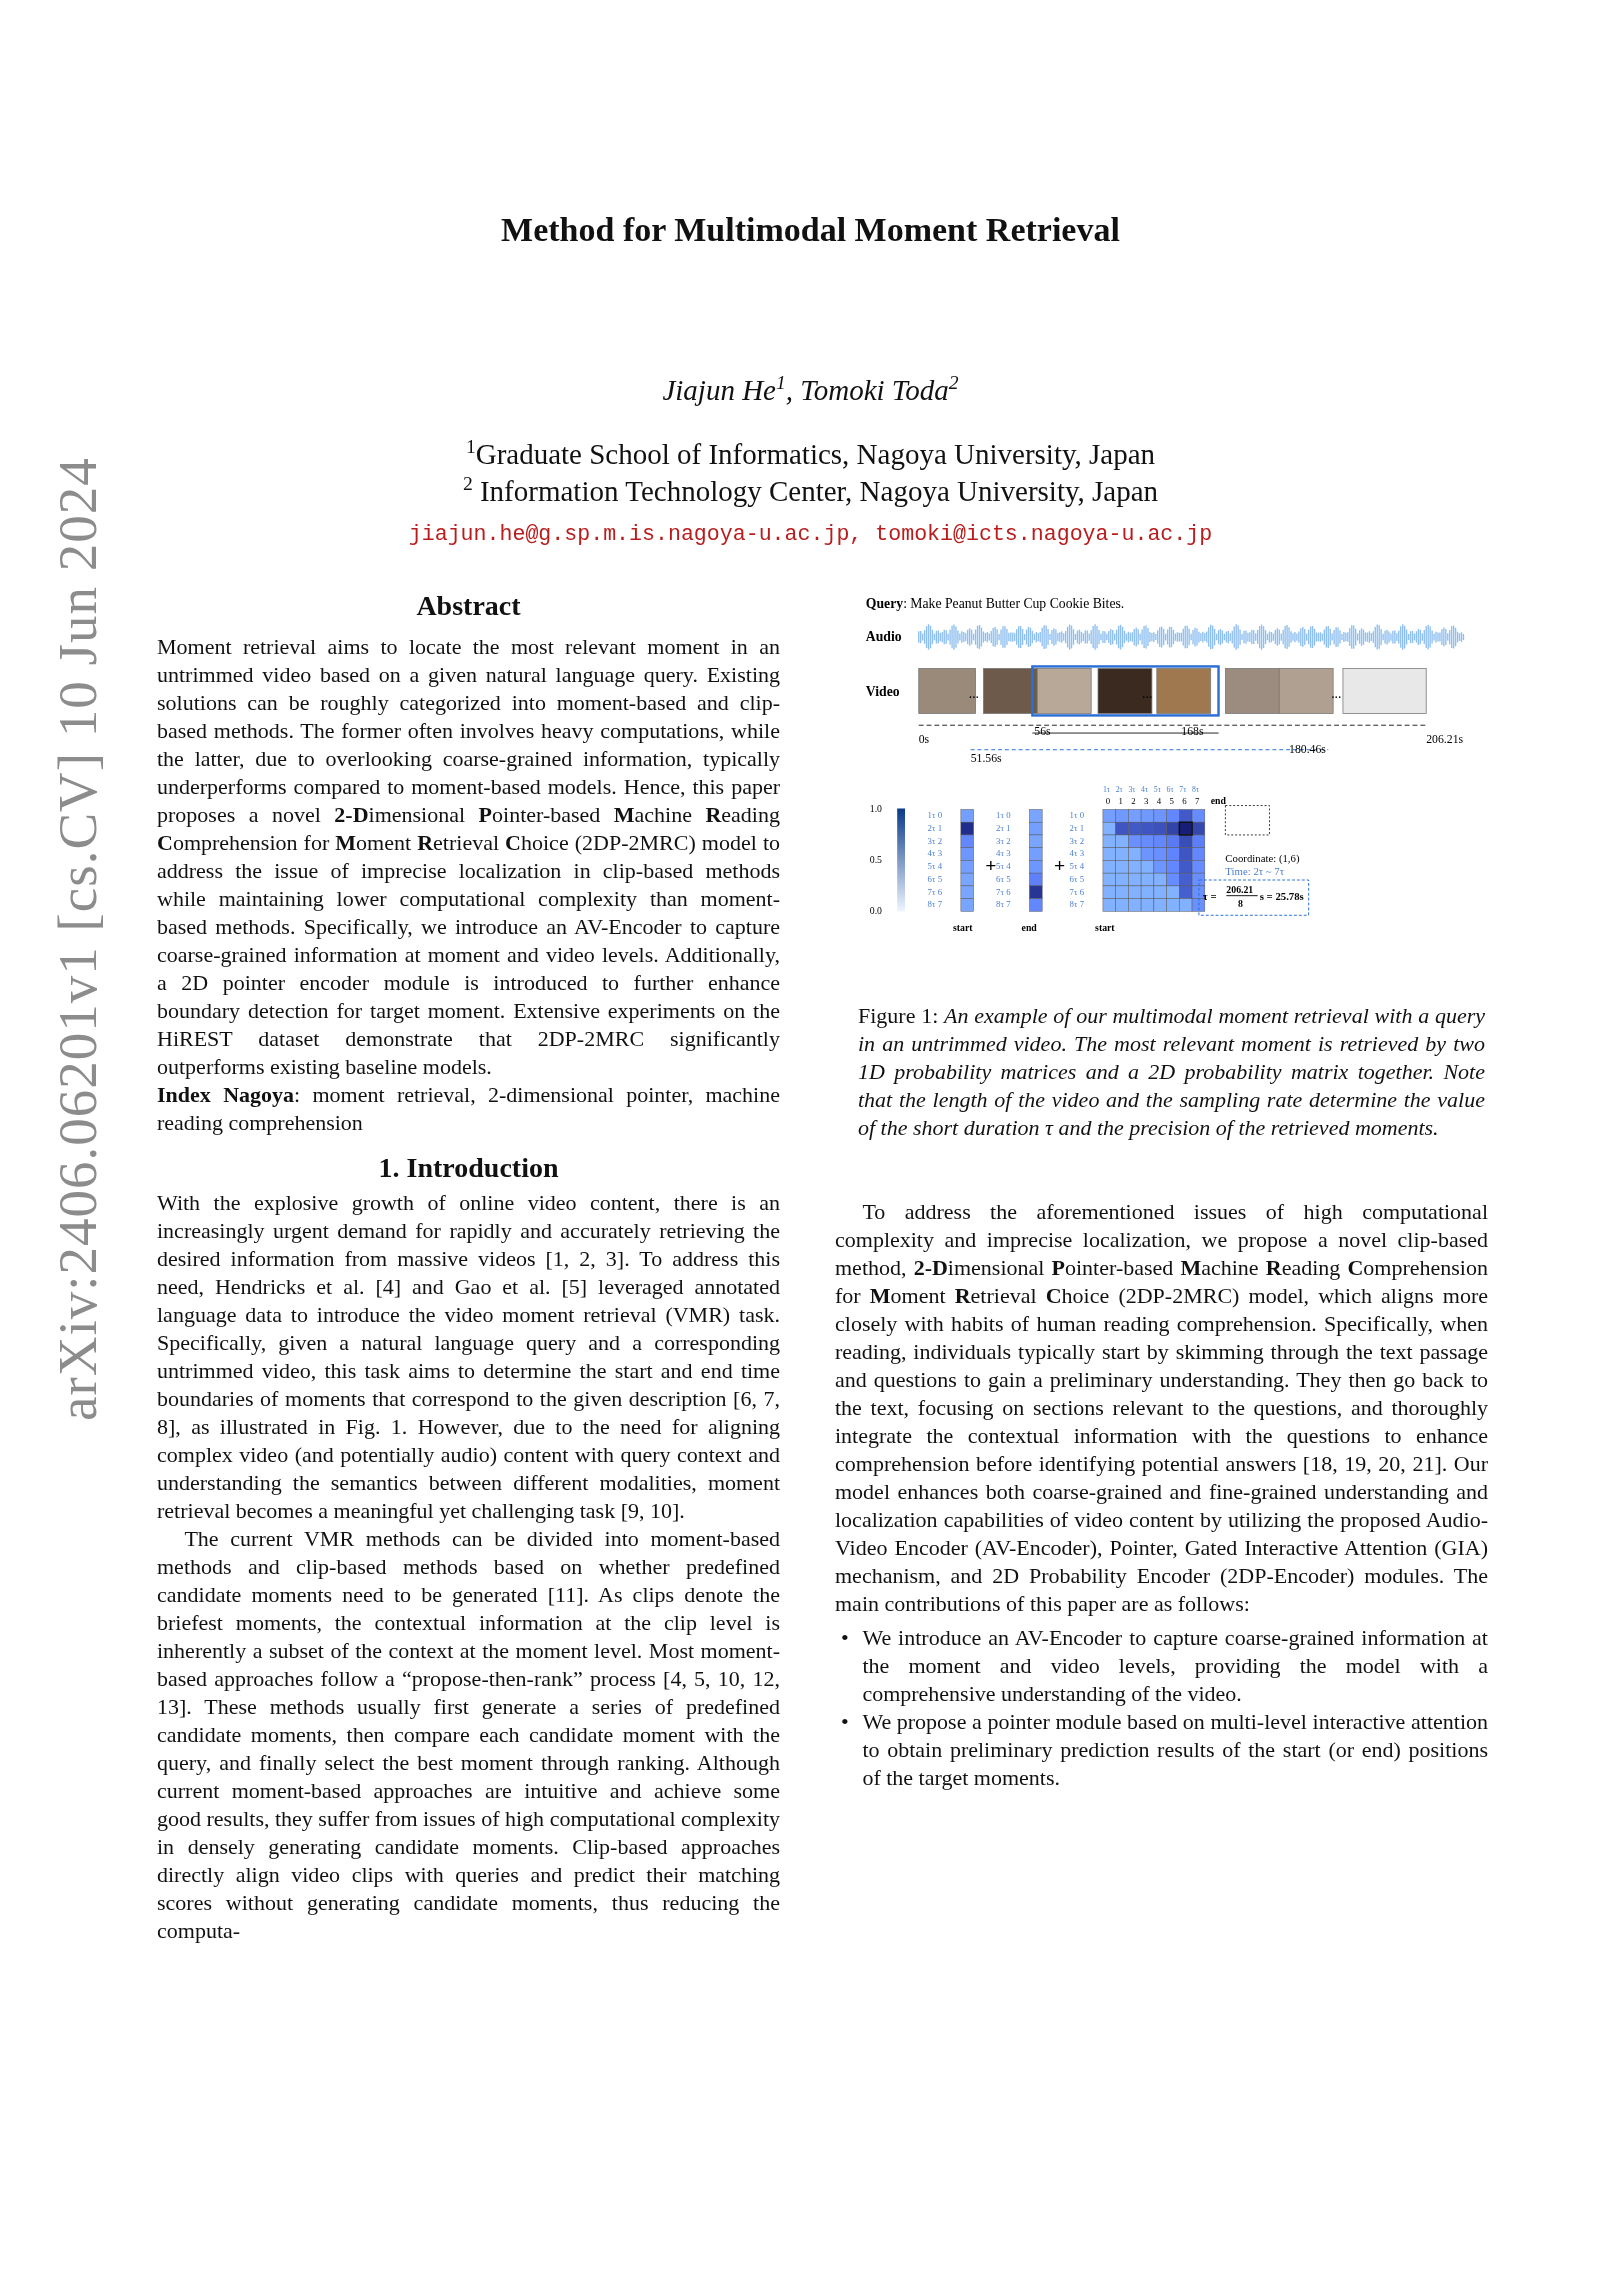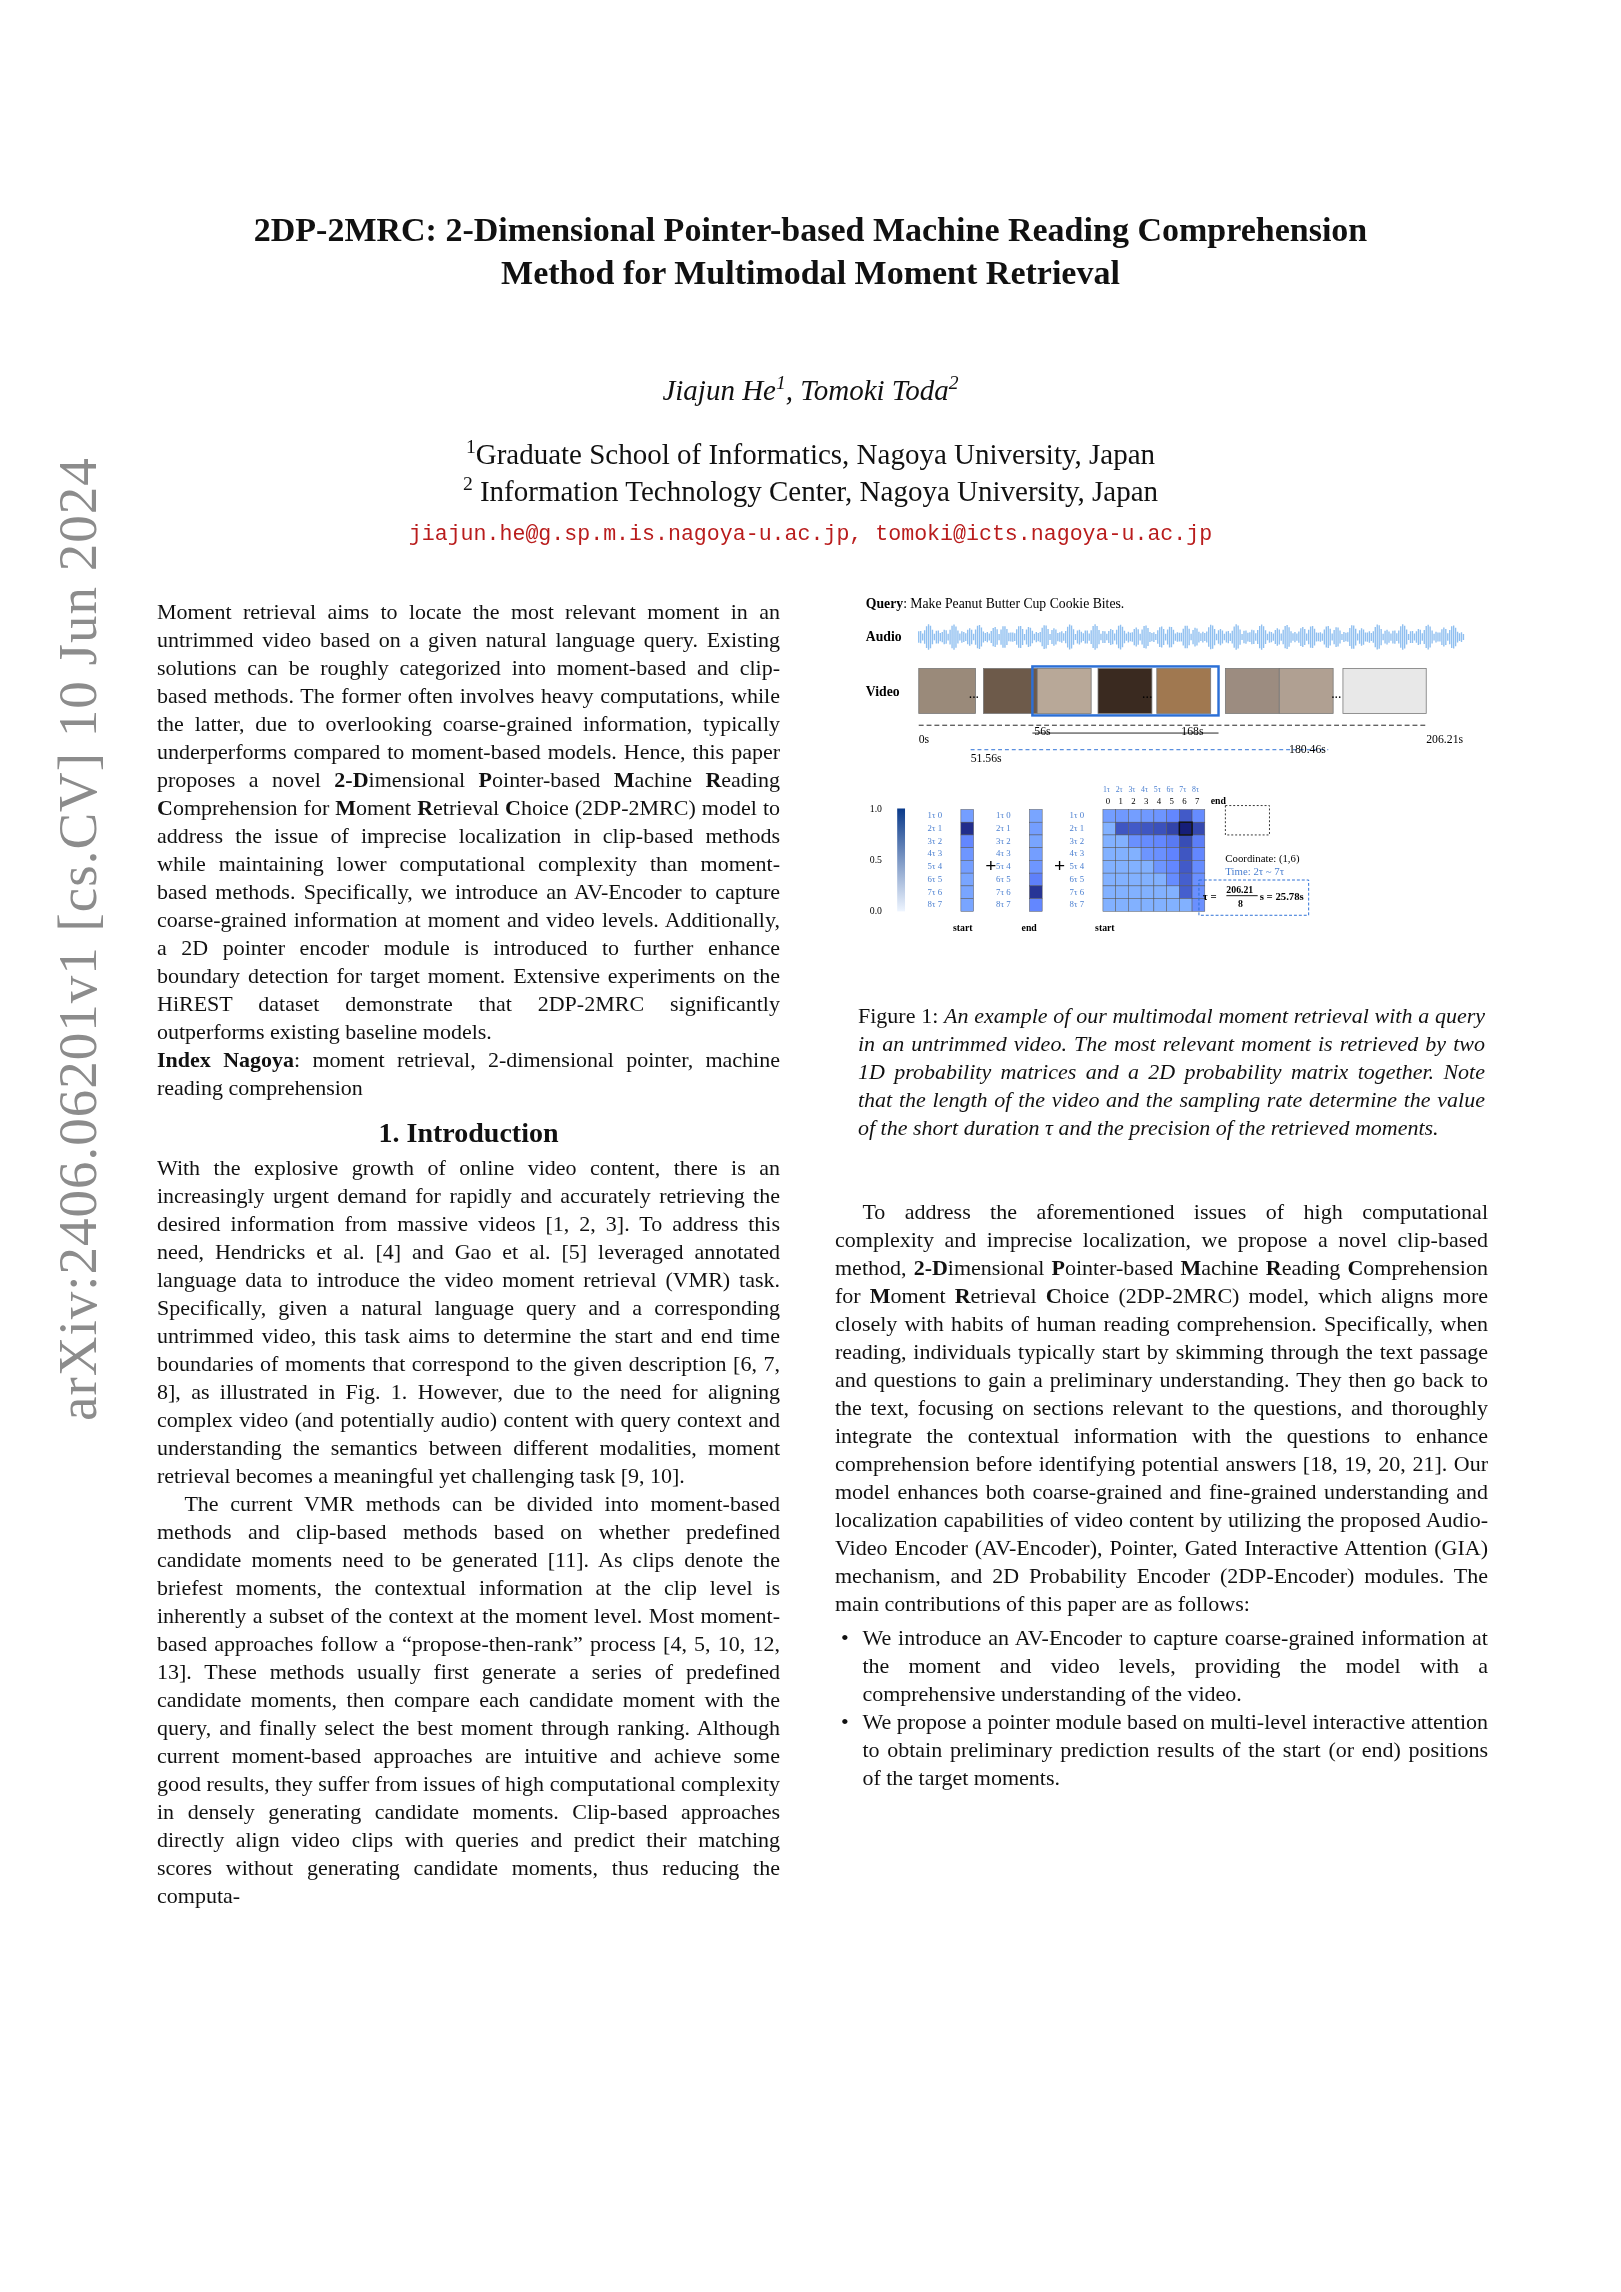--- a/index.html
+++ b/index.html
@@ -44,38 +44,38 @@
   .figure { position: absolute; left: 858px; top: 588px; width: 627px; height: 392px; }
   .fig-caption { position: absolute; left: 858px; top: 1002px; width: 627px; font-size: 22px; line-height: 28px; text-align: justify; }
   .fig-caption .cap-body { font-style: italic; }
 </style>
 </head>
 <body>
 
 <div class="arxiv-stamp">arXiv:2406.06201v1  [cs.CV]  10 Jun 2024</div>
 
 <div class="title">
-  <div>2DP-2MRC: 2-Dimensional Pointer-based Machine Reading Comprehension</div>
   <div>Method for Multimodal Moment Retrieval</div>
 </div>
 
 <div class="authors">
   <span>Jiajun He</span><sup>1</sup>, <span>Tomoki Toda</span><sup>2</sup>
 </div>
 
 <div class="affil" style="top:436px;">
   <sup>1</sup><span>Graduate School of Informatics, Nagoya University, Japan</span>
 </div>
 <div class="affil" style="top:473px;">
   <sup>2</sup><span> Information Technology Center, Nagoya University, Japan</span>
 </div>
 
 <div class="emails">jiajun.he@g.sp.m.is.nagoya-u.ac.jp, tomoki@icts.nagoya-u.ac.jp</div>
 
 <div class="col col-left" style="top:588px;">
+  <div class="section-title">Abstract</div>
   <div class="para" style="margin-top:9.8px;">
     <span>Moment retrieval aims to locate the most relevant moment in an untrimmed video based on a given natural language query. Existing solutions can be roughly categorized into moment-based and clip-based methods. The former often involves heavy computations, while the latter, due to overlooking coarse-grained information, typically underperforms compared to moment-based models.  Hence, this paper proposes a novel </span><b>2-D</b><span>imensional </span><b>P</b><span>ointer-based </span><b>M</b><span>achine </span><b>R</b><span>eading </span><b>C</b><span>omprehension for </span><b>M</b><span>oment </span><b>R</b><span>etrieval </span><b>C</b><span>hoice</span><span> (2DP-2MRC) model to address the issue of imprecise localization in clip-based methods while maintaining lower computational complexity than moment-based methods. Specifically, we introduce an AV-Encoder to capture coarse-grained information at moment and video levels. Additionally, a 2D pointer encoder module is introduced to further enhance boundary detection for target moment. Extensive experiments on the HiREST dataset demonstrate that 2DP-2MRC significantly outperforms existing baseline models.</span>
   </div>
   <div class="para">
     <b>Index Nagoya</b><span>:  moment retrieval, 2-dimensional pointer, machine reading comprehension</span>
   </div>
   <div class="section-title" style="margin-top:13.7px;">1.  Introduction</div>
   <div class="para" style="margin-top:3.9px;">With the explosive growth of online video content, there is an increasingly urgent demand for rapidly and accurately retrieving the desired information from massive videos [1, 2, 3]. To address this need, Hendricks et al. [4] and Gao et al. [5] leveraged annotated language data to introduce the video moment retrieval (VMR) task. Specifically, given a natural language query and a corresponding untrimmed video, this task aims to determine the start and end time boundaries of moments that correspond to the given description [6, 7, 8], as illustrated in Fig. 1. However, due to the need for aligning complex video (and potentially audio) content with query context and understanding the semantics between different modalities, moment retrieval becomes a meaningful yet challenging task [9, 10].</div>
   <div class="para indent">The current VMR methods can be divided into moment-based methods and clip-based methods based on whether predefined candidate moments need to be generated [11]. As clips denote the briefest moments, the contextual information at the clip level is inherently a subset of the context at the moment level. Most moment-based approaches follow a “propose-then-rank” process [4, 5, 10, 12, 13]. These methods usually first generate a series of predefined candidate moments, then compare each candidate moment with the query, and finally select the best moment through ranking. Although current moment-based approaches are intuitive and achieve some good results, they suffer from issues of high computational complexity in densely generating candidate moments. Clip-based approaches directly align video clips with queries and predict their matching scores without generating candidate moments, thus reducing the computa-</div>
 </div>

